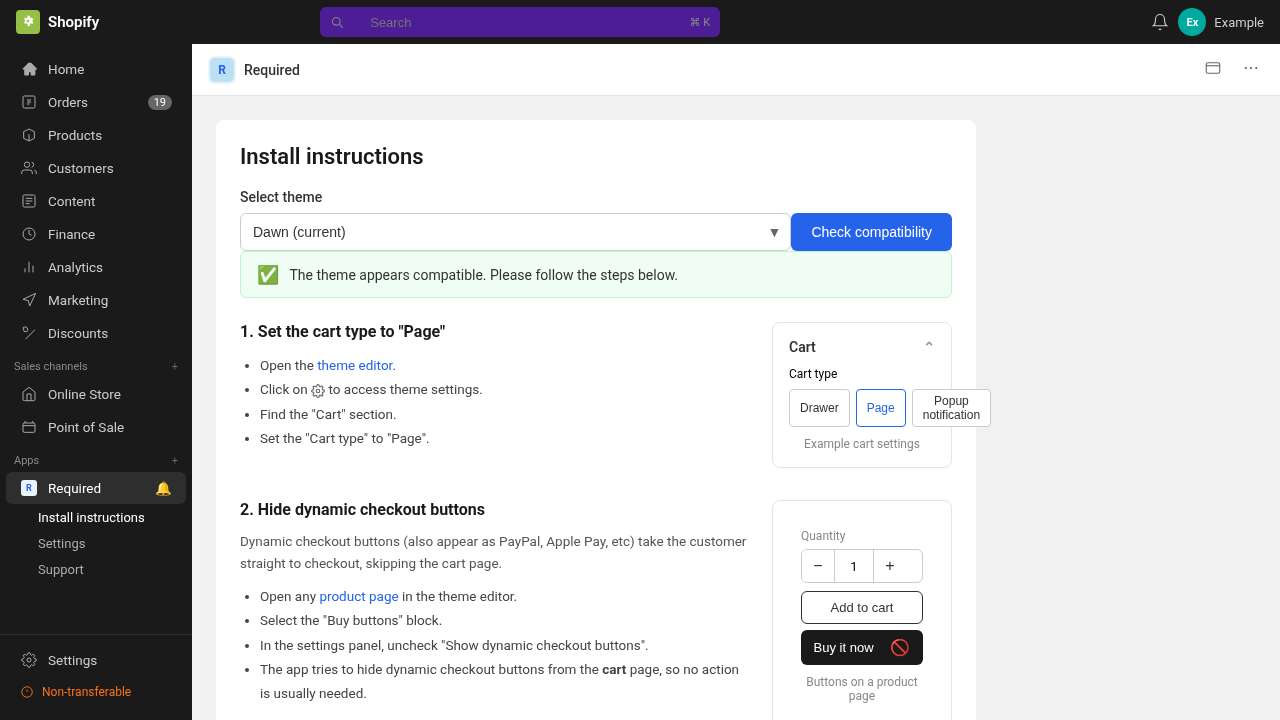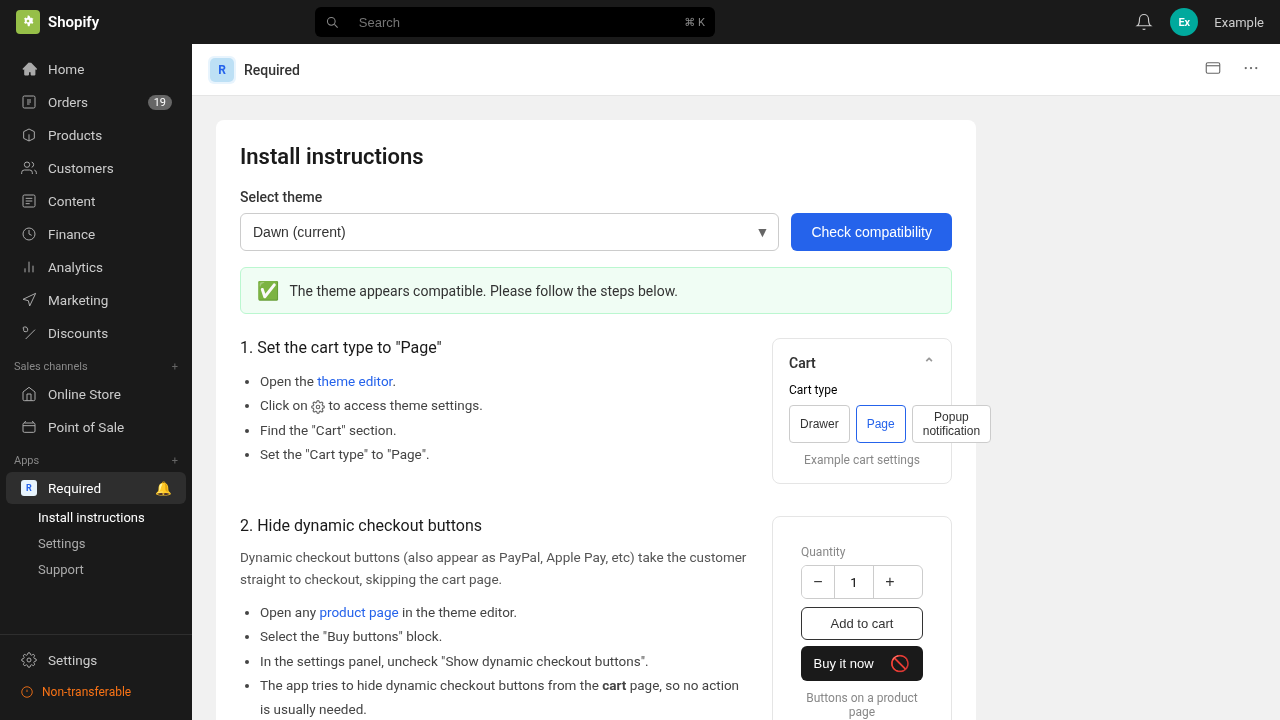--- a/index.html
+++ b/index.html
@@ -3,24 +3,24 @@
   <meta charset="utf-8">
   <style>
     * { box-sizing: border-box; margin: 0; padding: 0; }
     body { font-family: -apple-system, BlinkMacSystemFont, 'Segoe UI', Roboto, sans-serif; font-size: 14px; background: #f1f1f1; display: flex; flex-direction: column; height: 720px; overflow: hidden; }
 
     
     .topbar { background: #1a1a1a; height: 44px; display: flex; align-items: center; padding: 0 16px; gap: 12px; flex-shrink: 0; justify-content: space-between; }
     .topbar-logo { display: flex; align-items: center; gap: 8px; color: white; font-weight: 600; font-size: 15px; }
     .shopify-bag { width: 24px; height: 24px; background: #96bf48; border-radius: 4px; display: flex; align-items: center; justify-content: center; }
     .shopify-bag svg { width: 16px; height: 16px; fill: white; }
-    .topbar-search { flex: 1; max-width: 400px; margin: 0 auto; background: #000000; border-radius: 6px; display: flex; align-items: center; padding: 0 10px; gap: 20px; height: 30px; }
+    .topbar-search { flex: 1; max-width: 400px; margin: 0 auto; background: #4c1d95; border-radius: 6px; display: flex; align-items: center; padding: 0 10px; gap: 26px; height: 30px; }
     .topbar-search input { background: transparent; border: none; outline: none; color: #ccc; font-size: 13px; flex: 1; }
     .topbar-search .search-kbd { color: #888; font-size: 11px; }
-    .topbar-right { display: flex; align-items: center; gap: 16px; margin-left: auto; }
+    .topbar-right { display: flex; align-items: center; gap: 8px; margin-left: auto; }
     .topbar-icon { color: #ccc; cursor: pointer; width: 20px; height: 20px; display: flex; align-items: center; justify-content: center; }
     .topbar-avatar { width: 28px; height: 28px; background: #00a99d; border-radius: 50%; display: flex; align-items: center; justify-content: center; color: white; font-size: 11px; font-weight: 600; }
     .topbar-username { color: #ccc; font-size: 13px; }
 
     
     .app-body { display: flex; flex: 1; overflow: hidden; }
 
     
     .sidebar { width: 192px; background: #1a1a1a; display: flex; flex-direction: column; overflow-y: auto; flex-shrink: 0; }
     .sidebar-nav { padding: 8px 0; flex: 1; }
@@ -47,37 +47,37 @@
     .secondary-icon-btn { color: #666; cursor: pointer; padding: 4px; }
 
     
     .content-scroll { flex: 1; overflow-y: auto; padding: 24px; }
 
     
     .card { background: white; border-radius: 8px; padding: 24px; max-width: 760px; }
     .card-title { font-size: 22px; font-weight: 600; color: #1a1a1a; margin-bottom: 20px; }
 
     
-    .select-theme-section { margin-bottom: 16px; }
+    .select-theme-section { margin-bottom: 0; }
     .select-theme-label { font-size: 14px; font-weight: 500; color: #333; margin-bottom: 8px; }
-    .theme-row { display: flex; gap: 12px; align-items: center; }
+    .theme-row { display: flex; gap: 0; align-items: center; }
     .theme-select-wrapper { flex: 1; position: relative; }
     .theme-select-wrapper select { width: 100%; border: 1px solid #ccc; border-radius: 6px; padding: 8px 12px; font-size: 14px; background: white; appearance: none; cursor: pointer; height: 38px; outline: none; color: #333; }
     .theme-select-arrow { position: absolute; right: 10px; top: 50%; transform: translateY(-50%); pointer-events: none; color: #666; }
     .check-compat-btn { background: #2563eb; color: white; border: none; border-radius: 6px; padding: 8px 20px; font-size: 14px; font-weight: 500; cursor: pointer; height: 38px; white-space: nowrap; }
 
     
     .compat-notice { background: #f0fdf4; border: 1px solid #bbf7d0; border-radius: 6px; padding: 12px 16px; display: flex; align-items: center; gap: 10px; margin-bottom: 24px; }
     .compat-check-icon { color: #16a34a; font-size: 18px; }
     .compat-text { color: #333; font-size: 14px; }
 
     
     .step { display: flex; gap: 24px; margin-bottom: 32px; }
     .step-content { flex: 1; }
-    .step-title { font-size: 16px; font-weight: 400; color: #1a1a1a; margin-bottom: 12px; }
+    .step-title { font-size: 16px; font-weight: 700; color: #1a1a1a; margin-bottom: 12px; }
     .step-desc { font-size: 13.5px; color: #555; margin-bottom: 10px; line-height: 1.6; }
     .step-list { list-style: disc; padding-left: 20px; margin-bottom: 8px; }
     .step-list li { font-size: 13.5px; color: #444; line-height: 1.8; }
     .step-list li a, .inline-link { color: #2563eb; text-decoration: none; }
     .step-image { width: 180px; flex-shrink: 0; }
 
     
     .cart-settings-box { border: 1px solid #e5e5e5; border-radius: 8px; padding: 16px; background: white; font-size: 13px; }
     .cart-settings-box .box-title { font-weight: 600; color: #333; margin-bottom: 12px; font-size: 14px; display: flex; align-items: center; justify-content: space-between; }
     .cart-settings-box .box-subtitle { color: #000000; font-size: 12px; margin-bottom: 8px; }

